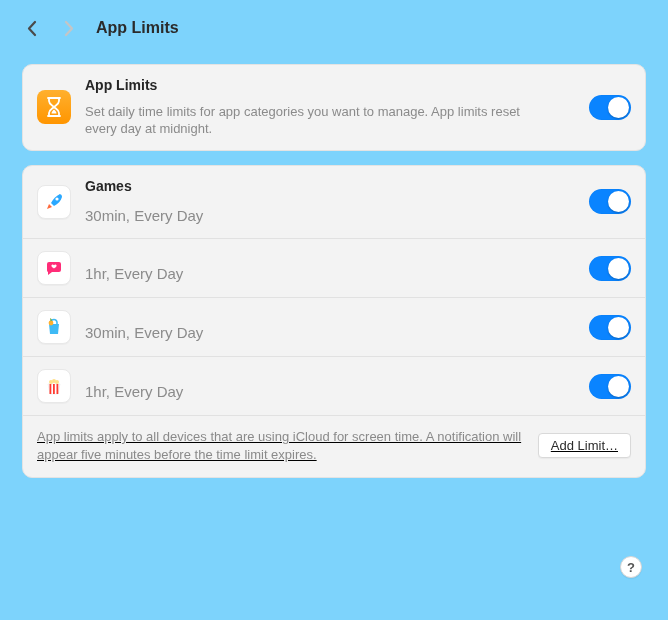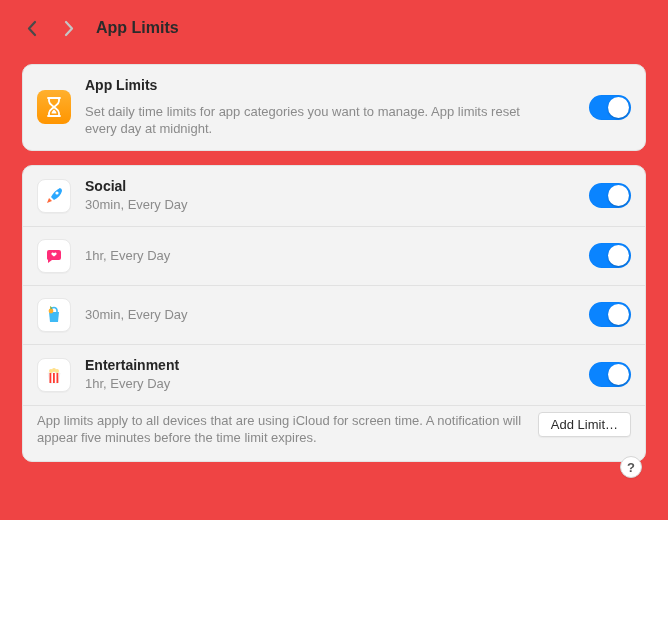--- a/index.html
+++ b/index.html
@@ -6,22 +6,22 @@
   body {
     margin: 0;
     font-family: -apple-system, BlinkMacSystemFont, "Segoe UI", Helvetica, Arial, sans-serif;
     background: #ffffff;
     width: 668px;
     height: 620px;
     overflow: hidden;
   }
   .window {
     width: 668px;
-    height: 520px;
-    background: #ef4444;
+    height: 620px;
+    background: #7dd3fc;
     position: relative;
   }
   .titlebar {
     display: flex;
     align-items: center;
     gap: 14px;
     padding: 12px 20px 12px 26px;
     height: 56px;
   }
   .nav-arrows {
@@ -76,24 +76,24 @@
   }
   .icon-box svg { display: block; }
   .row-body { flex: 1 1 auto; min-width: 0; }
   .row-title {
     font-size: 14px;
     font-weight: 600;
     color: #262626;
     line-height: 1.25;
   }
   .row-sub {
-    font-size: 13px;
+    font-size: 15px;
     color: #8b8b8b;
     line-height: 1.35;
-    margin-top: 1px;
+    margin-top: 11px;
   }
   .row-desc {
     font-size: 13px;
     color: #8b8b8b;
     line-height: 1.35;
     margin-top: 8px;
     max-width: 450px;
   }
   .toggle {
     width: 42px;
@@ -111,23 +111,24 @@
     width: 21px;
     height: 21px;
     background: #ffffff;
     border-radius: 50%;
     top: 2px;
     right: 2px;
     box-shadow: 0 1px 2px rgba(0,0,0,0.25);
   }
   .footer-row {
     display: flex;
-    align-items: flex-start;
-    padding: 6px 14px 14px 14px;
+    align-items: center;
+    padding: 12px 14px 14px 14px;
     border-top: 1px solid #e1e1e1;
+    text-decoration: underline;
   }
   .footer-text {
     font-size: 13px;
     color: #8a8a8a;
     line-height: 1.35;
     flex: 1 1 auto;
     padding-right: 14px;
   }
   .add-btn {
     background: #ffffff;
@@ -200,21 +201,21 @@
 
       <div class="row">
         <div class="icon-box icon-white">
           <svg width="22" height="22" viewBox="0 0 22 22">
             <path d="M16 3 c2 0 3 1 3 3 c-1 4-4 7-8 9 l-3-3 c2-4 5-7 9-9 z" fill="#2aa8ff"></path>
             <circle cx="14" cy="8" r="1.6" fill="#ffffff"></circle>
             <path d="M6 13 l-2 5 l5-2 z" fill="#ff6a3c"></path>
           </svg>
         </div>
         <div class="row-body">
-          <div class="row-title">Social</div>
+          <div class="row-title">Games</div>
           <div class="row-sub">30min, Every Day</div>
         </div>
         <div class="toggle"></div>
       </div>
 
       <div class="row">
         <div class="icon-box icon-white">
           <svg width="22" height="22" viewBox="0 0 22 22">
             <path d="M4 5 h12 a2 2 0 0 1 2 2 v6 a2 2 0 0 1-2 2 h-7 l-4 3 v-3 a2 2 0 0 1-1-2 v-6 a2 2 0 0 1 2-2 z" fill="#ff2d78"></path>
             <path d="M11 8.2 c0.7-1 2.3-1 2.6 0.3 c0.3 1.2-1.5 2.2-2.6 3 c-1.1-0.8-2.9-1.8-2.6-3 c0.3-1.3 1.9-1.3 2.6-0.3 z" fill="#ffffff"></path>
@@ -247,21 +248,20 @@
             <path d="M5 9 h12 l-2 10 h-8 z" fill="#ffffff" stroke="#e7e7e7" stroke-width="0.6"></path>
             <rect x="6.5" y="9" width="1.8" height="10" fill="#ff3b30"></rect>
             <rect x="10" y="9" width="1.8" height="10" fill="#ff3b30"></rect>
             <rect x="13.5" y="9" width="1.8" height="10" fill="#ff3b30"></rect>
             <circle cx="8" cy="7" r="2" fill="#ffe08a"></circle>
             <circle cx="11" cy="6" r="2" fill="#ffe08a"></circle>
             <circle cx="14" cy="7" r="2" fill="#ffe08a"></circle>
           </svg>
         </div>
         <div class="row-body">
-          <div class="row-title">Entertainment</div>
           <div class="row-sub">1hr, Every Day</div>
         </div>
         <div class="toggle"></div>
       </div>
 
       <div class="footer-row">
         <div class="footer-text">App limits apply to all devices that are using iCloud for screen time. A notification will appear five minutes before the time limit expires.</div>
         <button class="add-btn">Add Limit…</button>
       </div>
 

